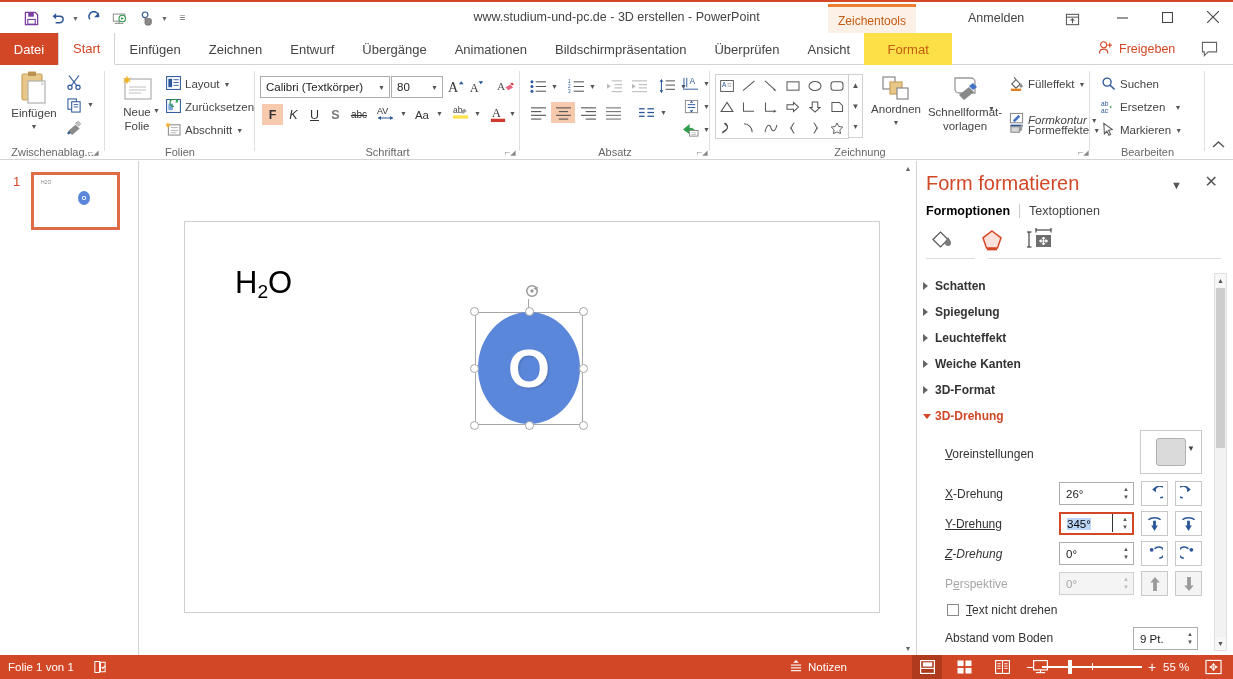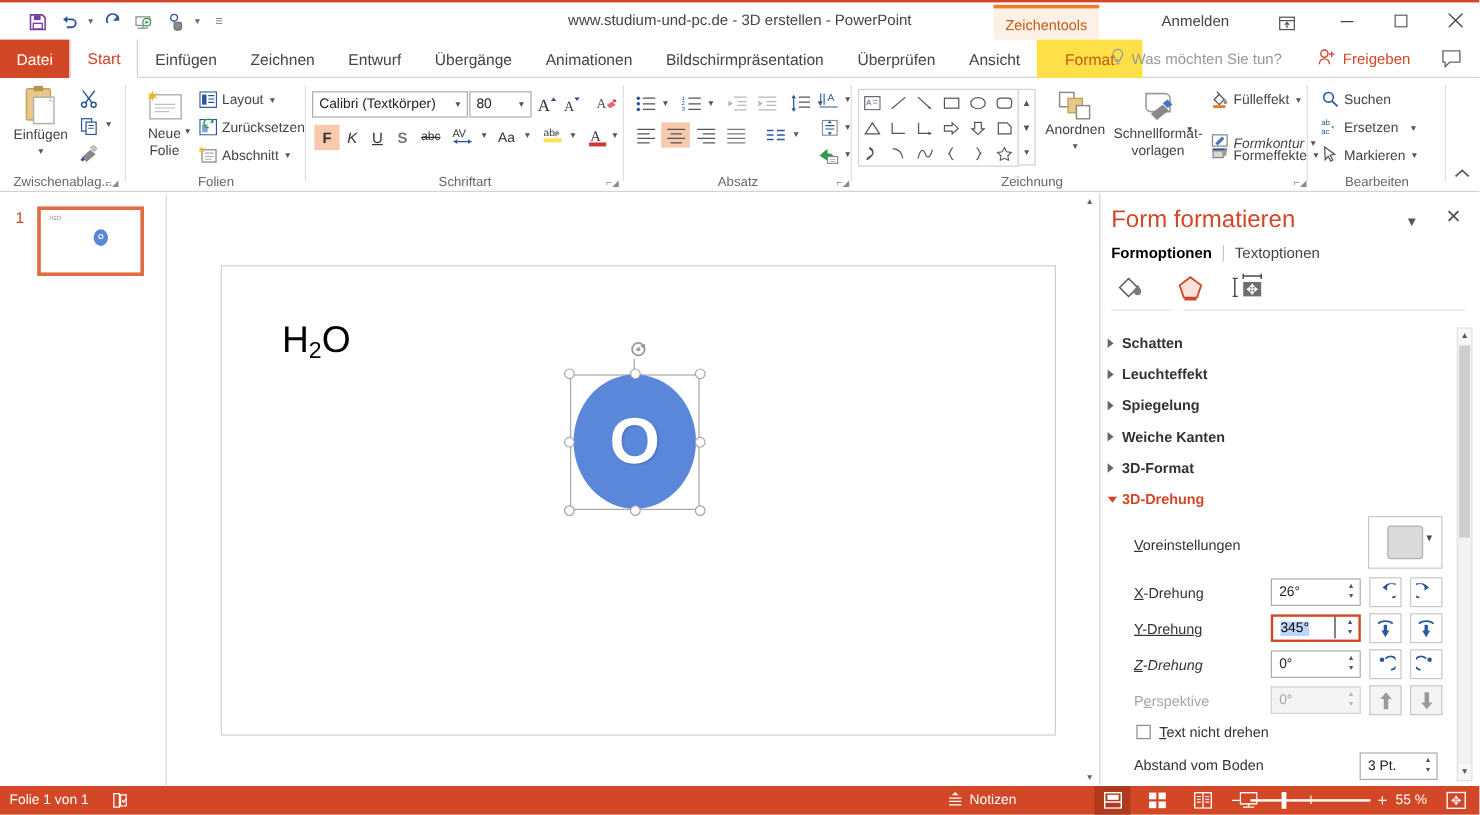--- a/index.html
+++ b/index.html
@@ -416,30 +416,20 @@
       <div class="tab">Einfügen</div>
       <div class="tab">Zeichnen</div>
       <div class="tab">Entwurf</div>
       <div class="tab">Übergänge</div>
       <div class="tab">Animationen</div>
       <div class="tab">Bildschirmpräsentation</div>
       <div class="tab">Überprüfen</div>
       <div class="tab">Ansicht</div>
       <div class="tab ctx">Format</div>
     </div>
-    <div class="tellme">
-      <span>
-        <svg width="13" height="15" viewBox="0 0 14 16">
-            <path d="M7 1.2a4.2 4.2 0 00-2.5 7.6v1.7h5V8.8A4.2 4.2 0 007 1.2z" fill="none" stroke="#999" stroke-width="1.1"></path>
-            <line x1="5" y1="12" x2="9" y2="12" stroke="#999" stroke-width="1.1"></line>
-            <line x1="5.6" y1="14" x2="8.4" y2="14" stroke="#999" stroke-width="1.1"></line>
-          </svg>
-      </span>
-      <span>Was möchten Sie tun?</span>
-    </div>
     <div class="share">
       <span>
         <svg width="16" height="15" viewBox="0 0 17 16">
             <circle cx="6" cy="5" r="3.2" fill="none" stroke="#d24726" stroke-width="1.2"></circle>
             <path d="M1.5 14.5c0-3 2-4.8 4.5-4.8s4.5 1.8 4.5 4.8" fill="none" stroke="#d24726" stroke-width="1.2"></path>
             <line x1="12.5" y1="3" x2="12.5" y2="8" stroke="#d24726" stroke-width="1.2"></line>
             <line x1="10" y1="5.5" x2="15" y2="5.5" stroke="#d24726" stroke-width="1.2"></line>
           </svg>
       </span>
       <span>Freigeben</span>
@@ -1147,25 +1137,25 @@
     <div class="tp-icon-underline"></div>
     <div class="tp-icon-caret"></div>
 
     <div class="tp-body">
       <div class="tp-section" style="top:0;">
           <span class="tri"></span>
           <span>Schatten</span>
         </div>
       <div class="tp-section">
           <span class="tri"></span>
-          <span>Leuchteffekt</span>
+          <span>Spiegelung</span>
         </div>
       <div class="tp-section">
           <span class="tri"></span>
-          <span>Spiegelung</span>
+          <span>Leuchteffekt</span>
         </div>
       <div class="tp-section">
           <span class="tri"></span>
           <span>Weiche Kanten</span>
         </div>
       <div class="tp-section">
           <span class="tri"></span>
           <span>3D-Format</span>
         </div>
       <div class="tp-section open">
@@ -1263,21 +1253,21 @@
       <svg width="16" height="16" viewBox="0 0 17 17">
           <path d="M8.5 16l5-6h-3V1h-4v9h-3z" fill="#9a9a9a"></path>
         </svg>
     </div>
 
     <div class="cbx" style="left:30px; top:443px;"></div>
     <div class="tp-label" style="top:442px; left:49px;"><u>T</u>ext nicht drehen</div>
 
     <div class="tp-label" style="top:470px; left:28px;">Abstand vom Boden</div>
     <div class="spinbox" style="left:216px; top:466px; width:65px; height:23px; overflow:hidden;">
-      <span class="spin-val">3 Pt.</span>
+      <span class="spin-val">9 Pt.</span>
       <span class="spin-arrows">
           <span class="spin-up">▲</span>
           <span class="spin-dn">▼</span>
         </span>
     </div>
 
     <div class="tp-scroll">
       <div class="tp-scroll-up">▲</div>
       <div class="tp-scroll-thumb"></div>
       <div class="tp-scroll-dn">▼</div>

